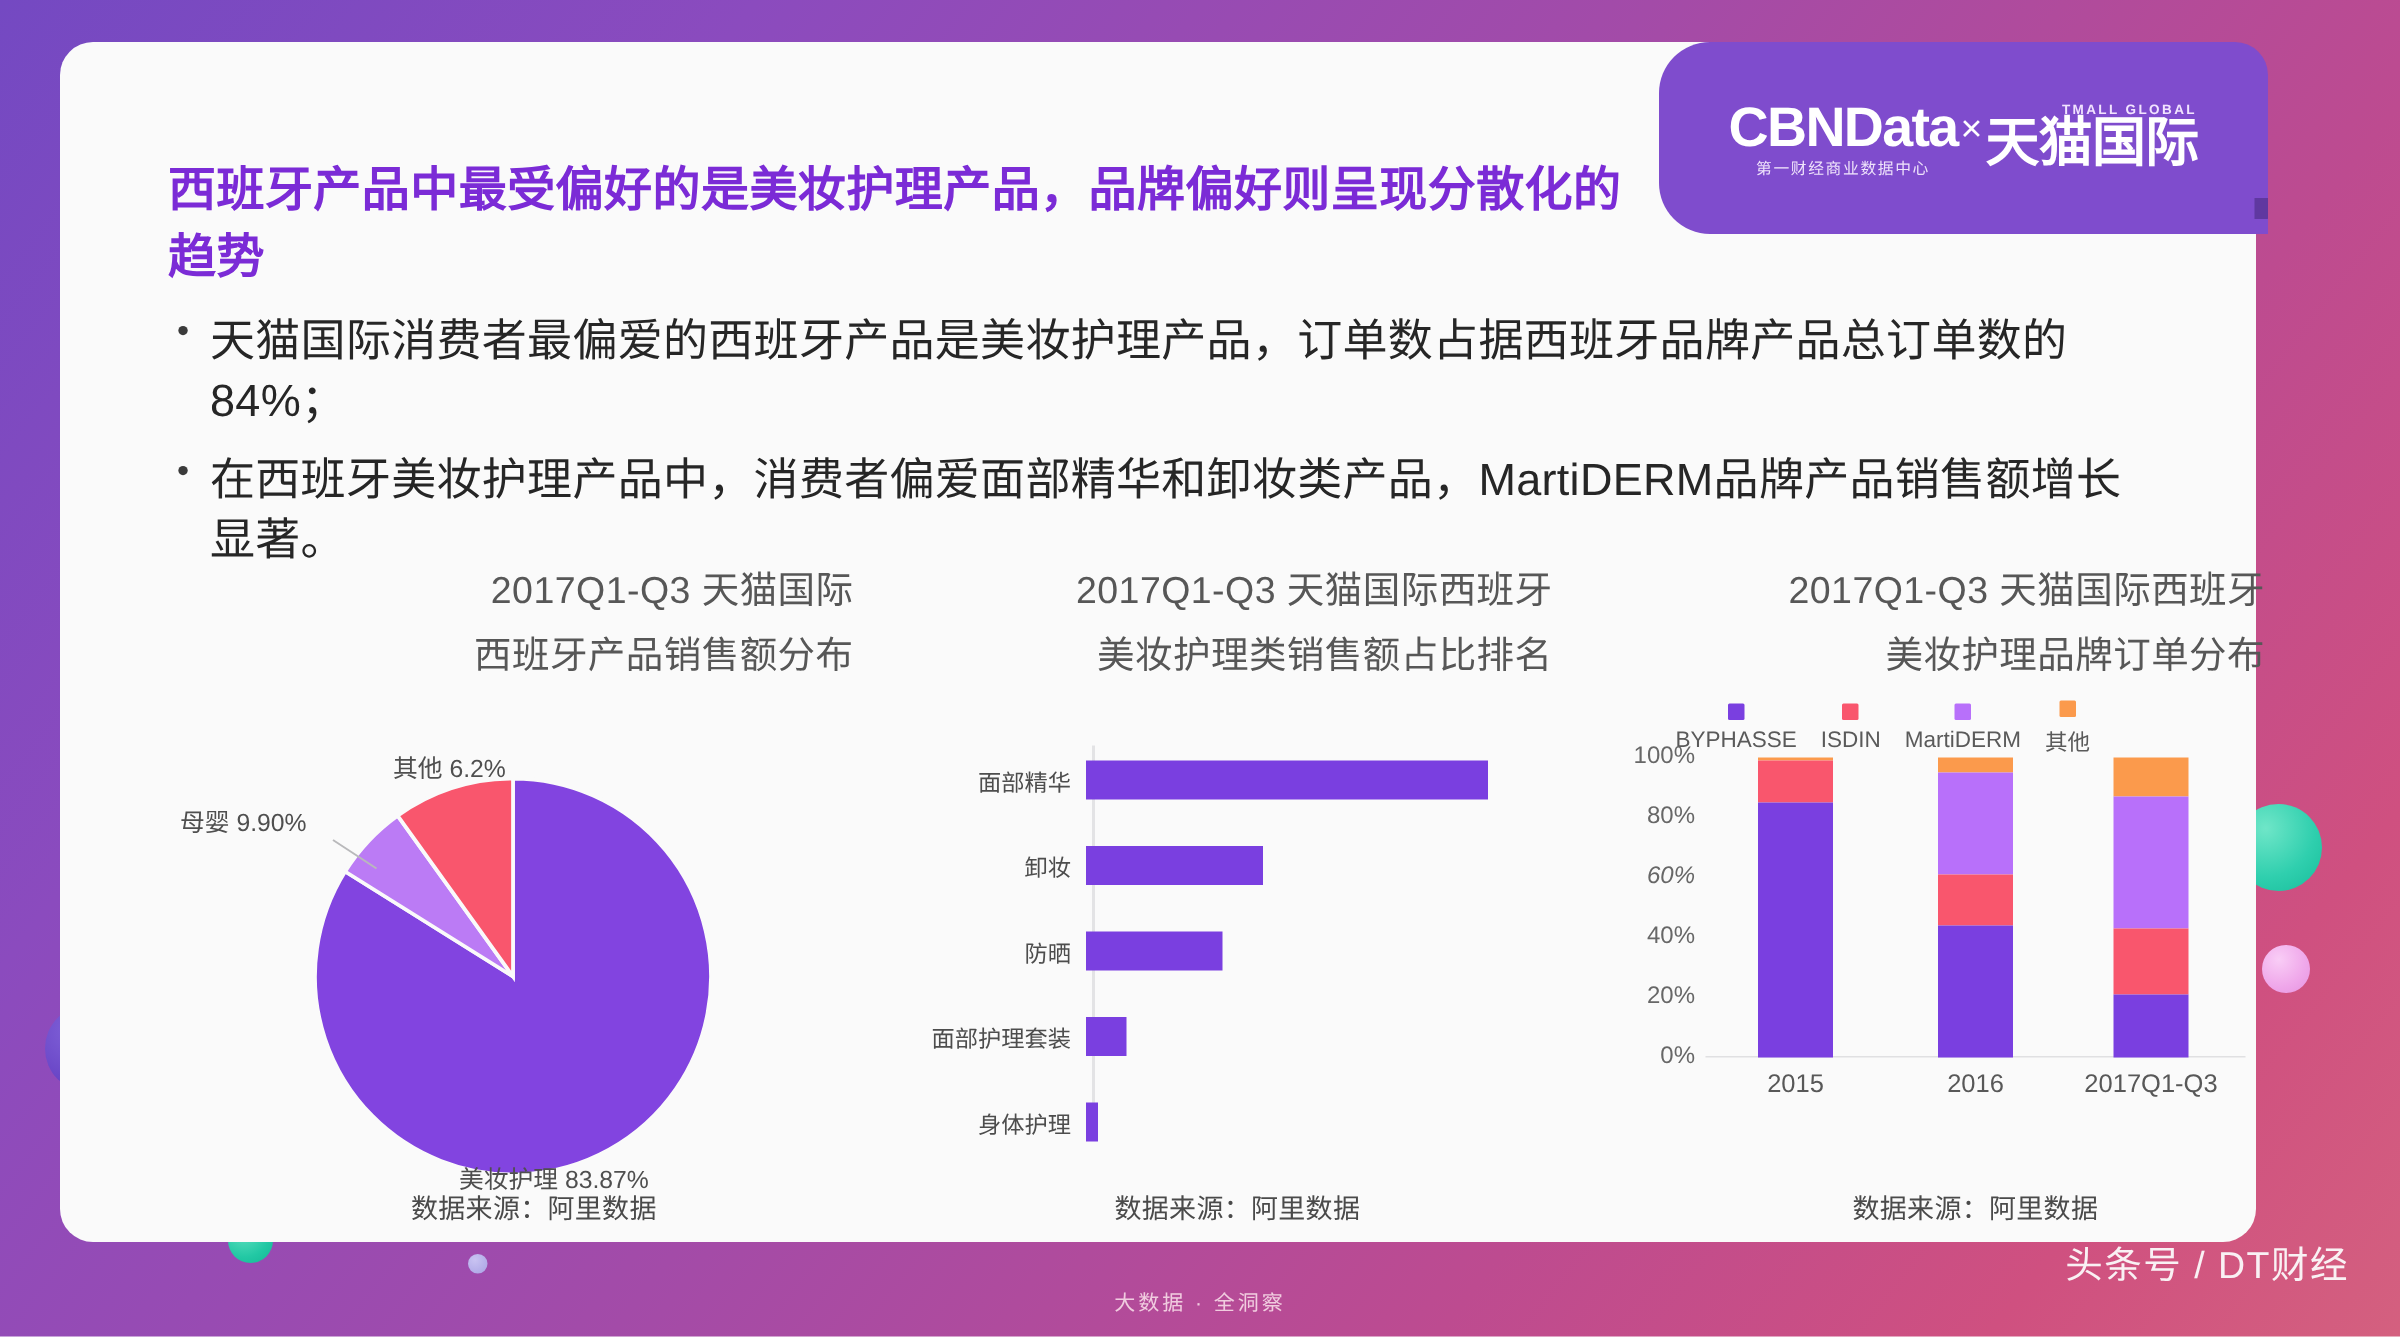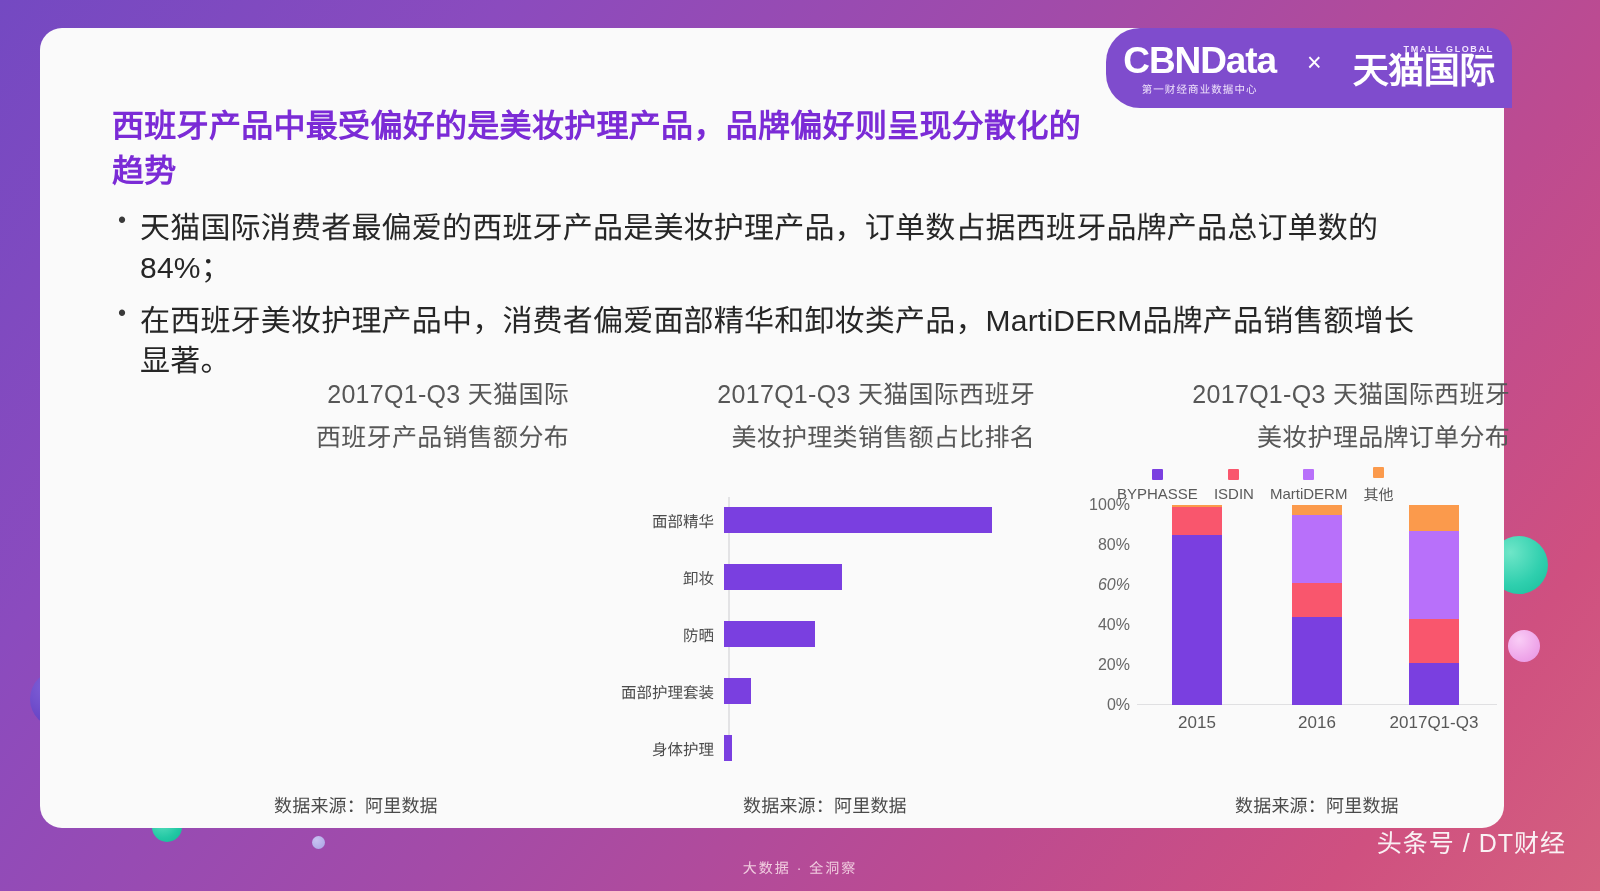--- a/index.html
+++ b/index.html
@@ -35,23 +35,23 @@
   }
 
   
   #card {
     position:absolute; left:40px; top:28px; width:1464px; height:800px;
     background:#fafafa; border-radius:22px;
   }
 
   
   #brand-bar {
-    position:absolute; right:-8px; top:0; width:406px; height:80px;
+    position:absolute; right:-8px; top:0; width:406px; height:128px;
     background:#7f4ccd; border-radius:34px 22px 0 34px;
-    display:flex; align-items:center; justify-content:center; gap:31px;
+    display:flex; align-items:center; justify-content:center; gap:2px;
     overflow:hidden;
   }
   #brand-bar::after{
     content:""; position:absolute; right:-3px; top:104px; width:12px; height:14px;
     background:#5f38a0; border-radius:0 0 4px 0;
   }
   .brand-left { text-align:center; line-height:1; }
   #cbndata-wordmark {
     font-size:37px; font-weight:bold; color:#fff; letter-spacing:-1.1px;
     font-family:"Liberation Sans",sans-serif;
@@ -194,20 +194,35 @@
     <div class="bullet-row">
       <span class="bullet-dot">•</span>
       <span class="bullet-text">在西班牙美妆护理产品中，消费者偏爱面部精华和卸妆类产品，MartiDERM品牌产品销售额增长显著。</span>
     </div>
   </div>
 
   <div class="panel" id="panel-pie">
     <div class="panel-title">
       <div>2017Q1-Q3 天猫国际</div>
       <div>西班牙产品销售额分布</div>
+    </div>
+    <div id="pie-wrap">
+      <svg id="pie-svg" width="268" height="268" viewBox="0 0 268 268">
+        <g id="pie-slices">
+            <path d="M134,134 L134,2 A132,132 0 1 1 22.08525942738639,64.00649428293654 Z" fill="#8244e0" stroke="#fafafa" stroke-width="2.5"></path>
+            <path d="M134,134 L22.08525942738639,64.00649428293654 A132,132 0 0 1 57.064833246449496,26.73872965229539 Z" fill="#bb7bf5" stroke="#fafafa" stroke-width="2.5"></path>
+            <path d="M134,134 L57.064833246449496,26.73872965229539 A132,132 0 0 1 133.99999999999997,2 Z" fill="#f9566d" stroke="#fafafa" stroke-width="2.5"></path>
+          </g>
+      </svg>
+      <svg id="leader-baby" width="46" height="26">
+        <path d="M1,3 L30,22" stroke="#b9b9bb" stroke-width="1.3" fill="none"></path>
+      </svg>
+      <div class="pie-label" id="pie-label-other">其他 6.2%</div>
+      <div class="pie-label" id="pie-label-baby">母婴 9.90%</div>
+      <div class="pie-label" id="pie-label-beauty">美妆护理 83.87%</div>
     </div>
     <div class="source-note" id="source-pie">数据来源：阿里数据</div>
   </div>
 
   <div class="panel" id="panel-bar">
     <div class="panel-title">
       <div>2017Q1-Q3 天猫国际西班牙</div>
       <div>美妆护理类销售额占比排名</div>
     </div>
     <div id="bar-chart">

